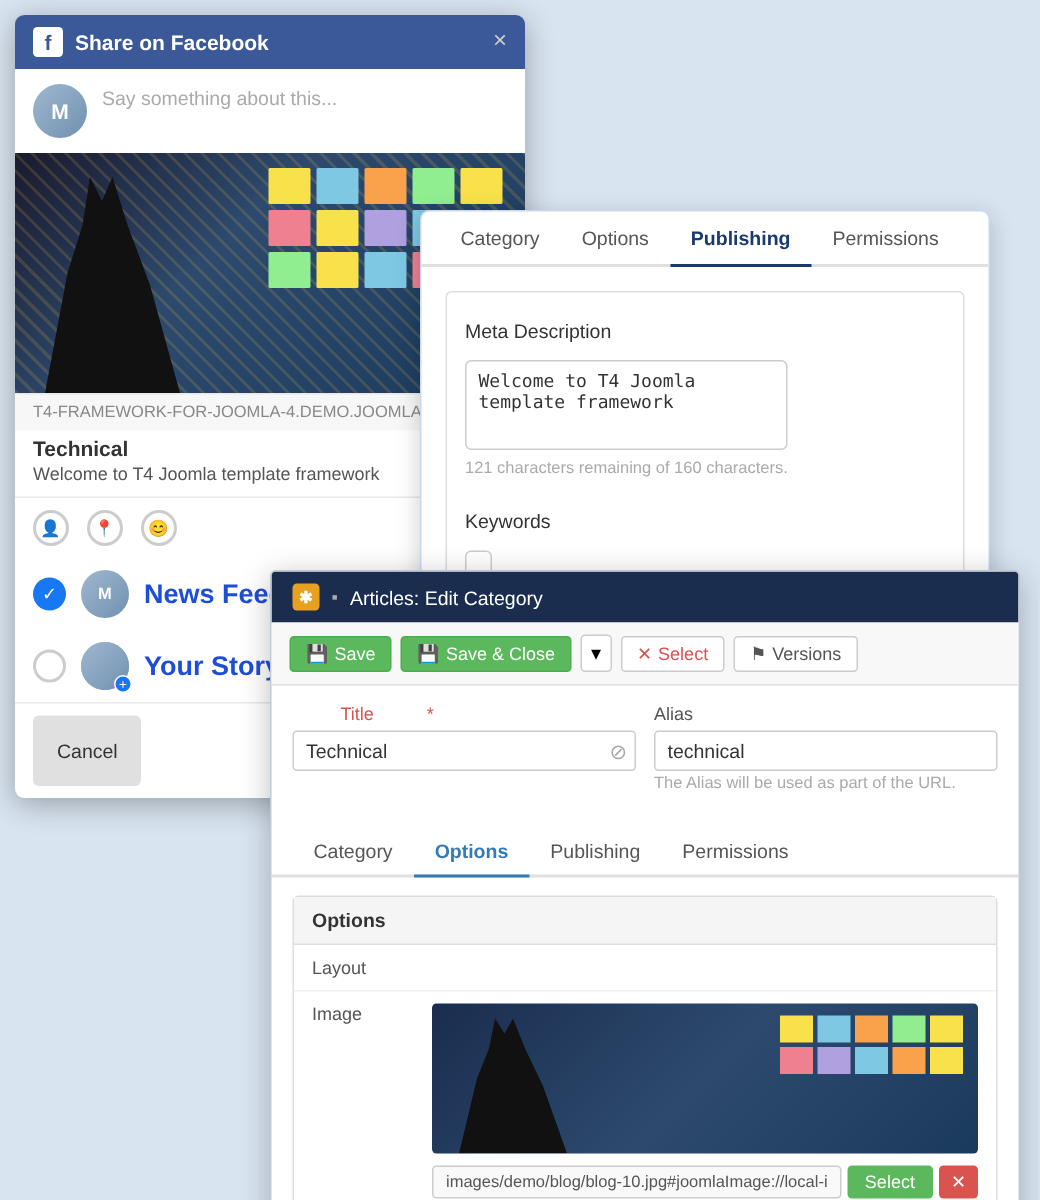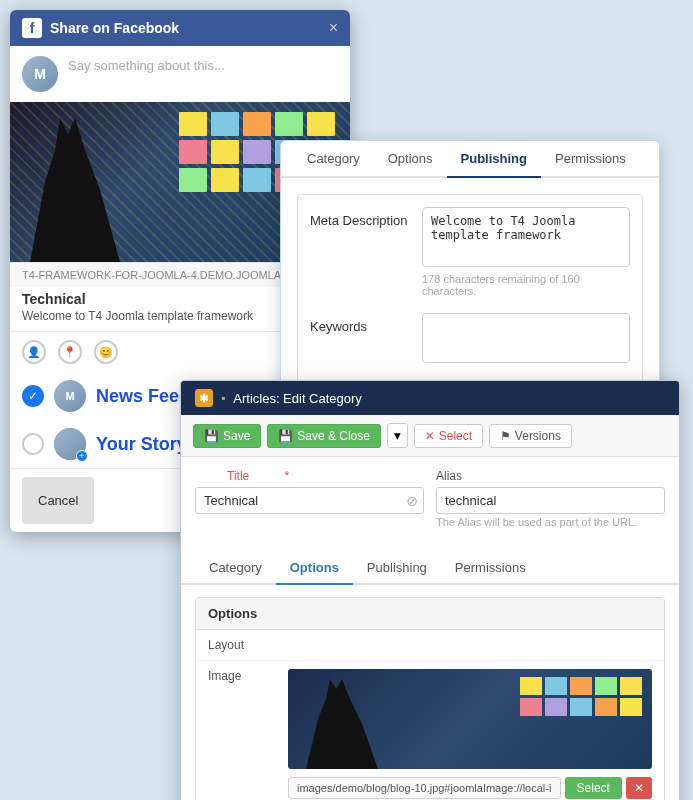--- a/index.html
+++ b/index.html
@@ -267,20 +267,21 @@
       font-size: 13px;
       font-weight: bold;
       color: #333;
       margin-bottom: 12px;
     }
     .pub-field-row {
       display: flex;
       align-items: flex-start;
       gap: 12px;
       margin-bottom: 16px;
+      flex-direction: column;
     }
     .pub-field-label {
       width: 100px;
       font-size: 13px;
       color: #333;
       padding-top: 6px;
       flex-shrink: 0;
     }
     .pub-field-value { flex: 1; }
     .pub-textarea {
@@ -600,21 +601,21 @@
     <div class="pub-tab">Options</div>
     <div class="pub-tab active">Publishing</div>
     <div class="pub-tab">Permissions</div>
   </div>
   <div class="pub-body">
     <div class="pub-section-box">
       <div class="pub-field-row">
         <div class="pub-field-label">Meta Description</div>
         <div class="pub-field-value">
           <textarea class="pub-textarea" style="">Welcome to T4 Joomla template framework</textarea>
-          <div class="pub-char-count">178 characters remaining of 160 characters.</div>
+          <div class="pub-char-count">121 characters remaining of 160 characters.</div>
         </div>
       </div>
       <div class="pub-field-row">
         <div class="pub-field-label">Keywords</div>
         <div class="pub-field-value">
           <div class="pub-keywords-area"></div>
         </div>
       </div>
     </div>
   </div>

